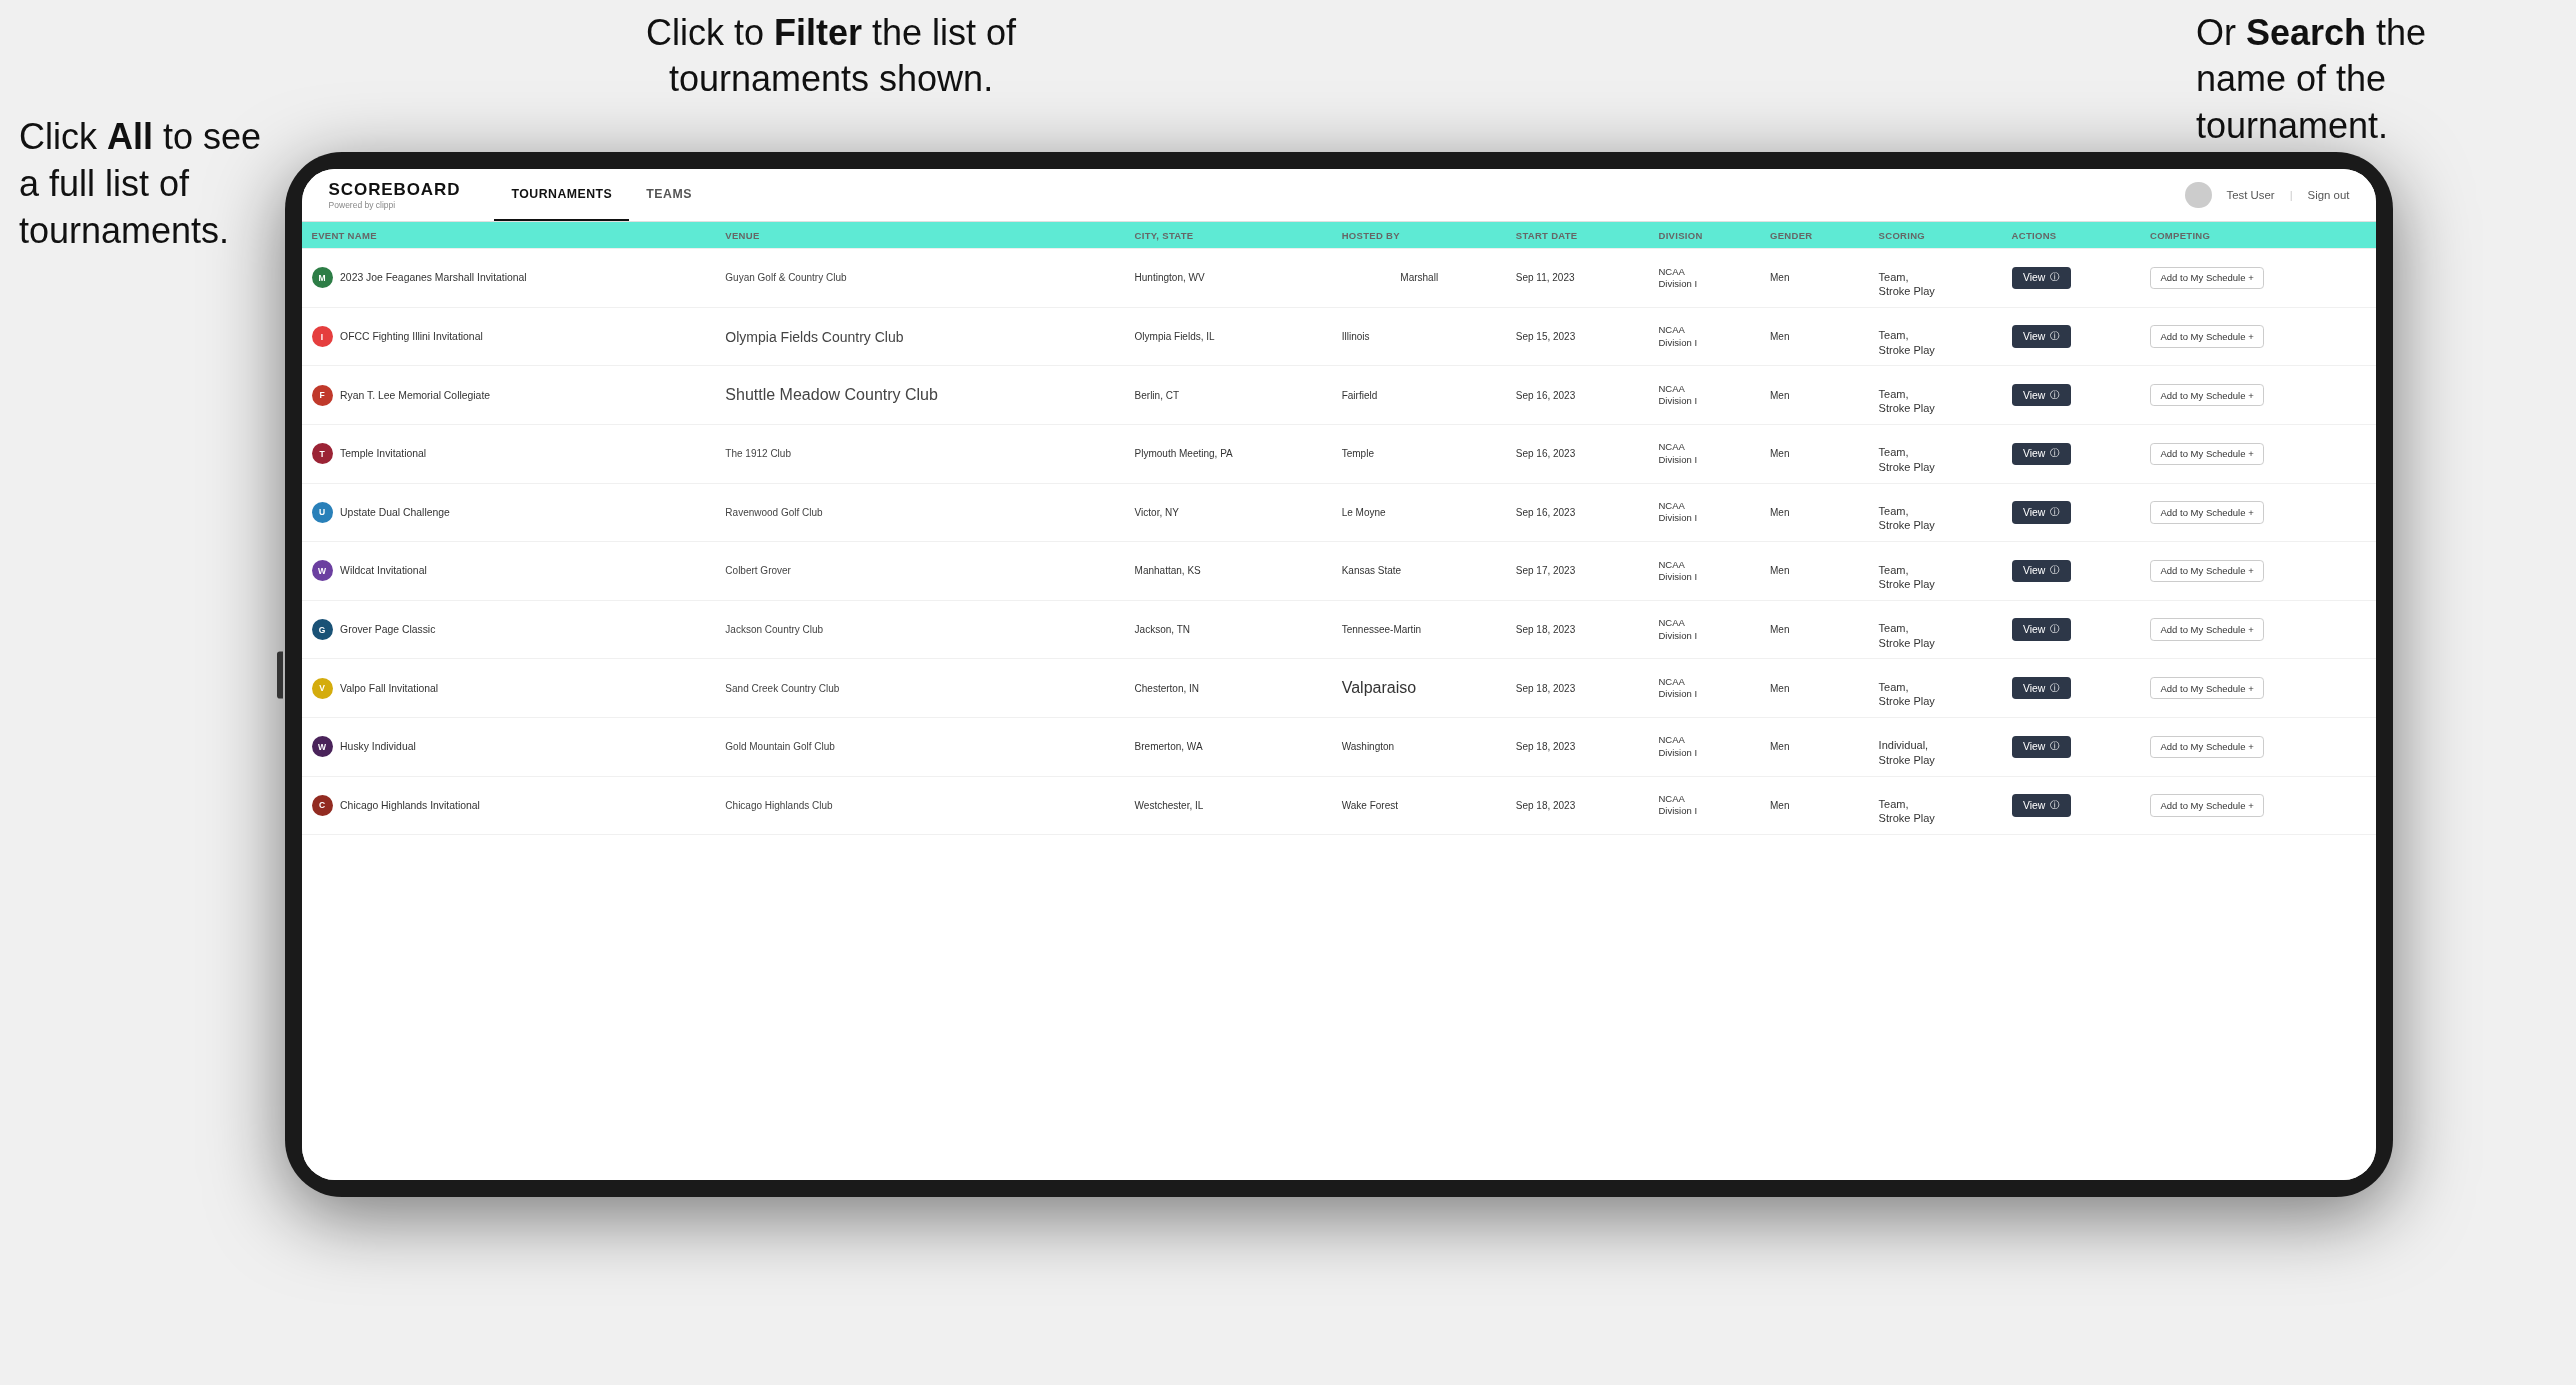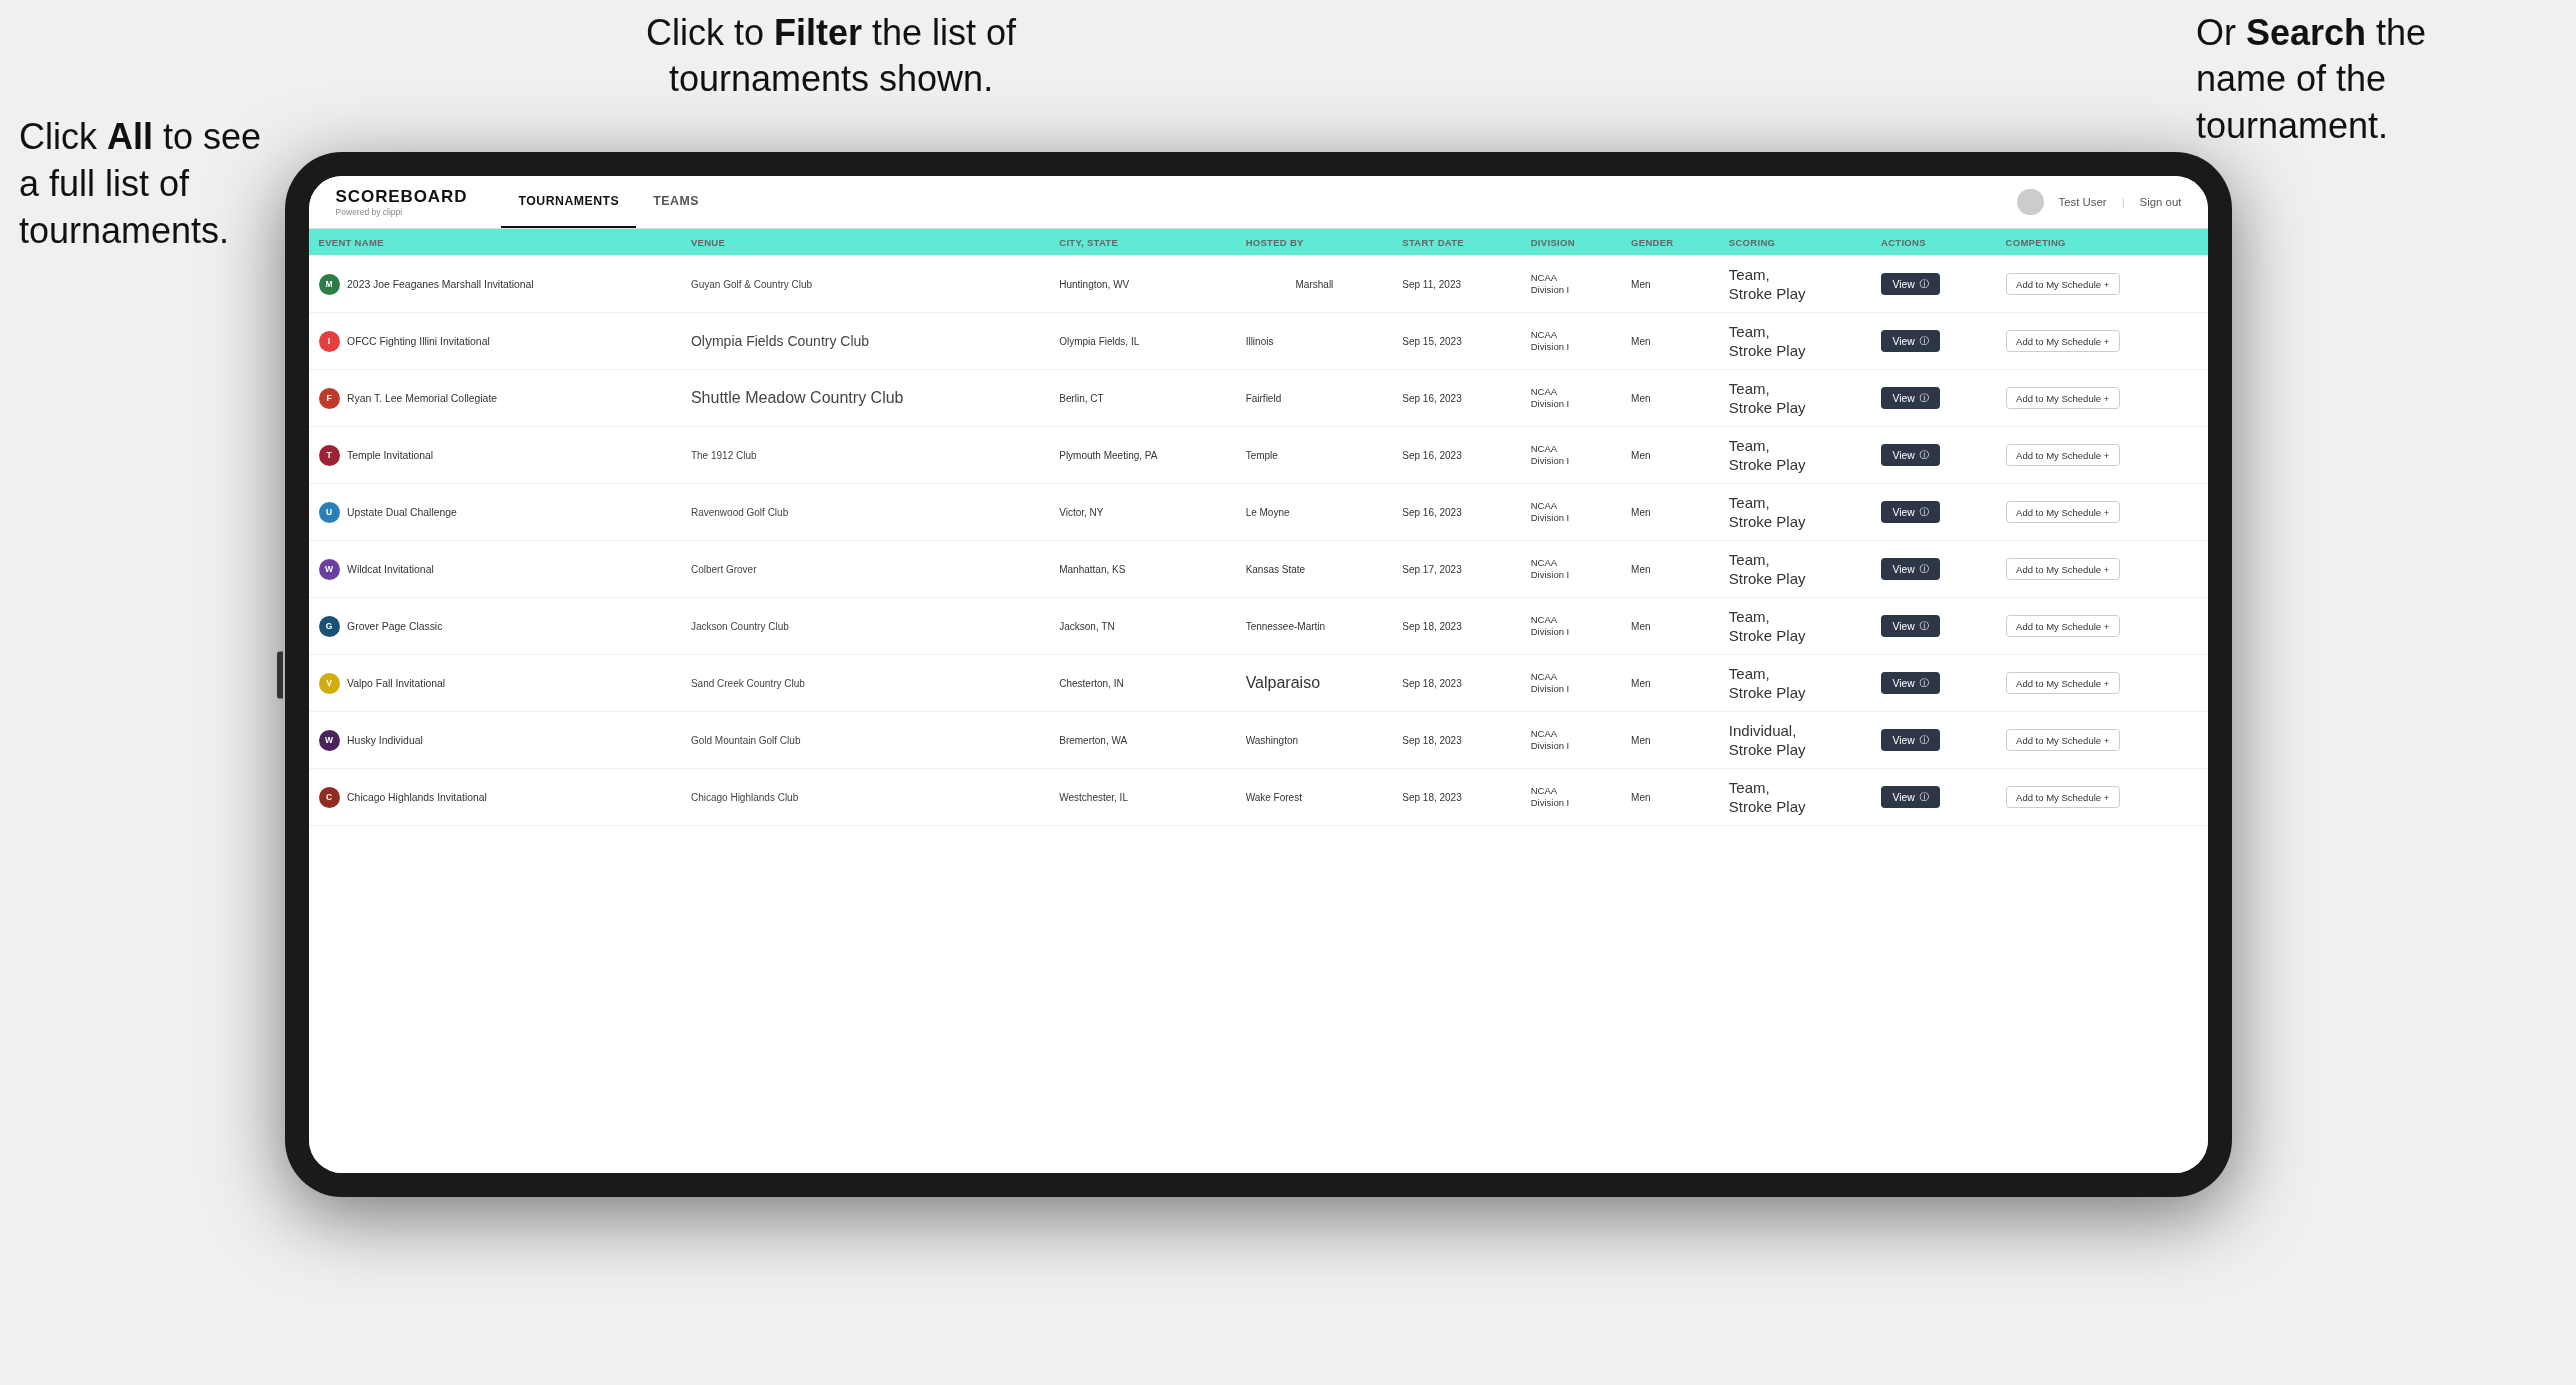--- a/index.html
+++ b/index.html
@@ -49,25 +49,25 @@
       width: 2576px;
       height: 1386px;
       pointer-events: none;
     }
 
     
     .tablet-shell {
       position: absolute;
       top: 152px;
       left: 285px;
-      width: 1947px;
+      width: 2108px;
       height: 1045px;
       background: #1a1a1a;
       border-radius: 57px;
-      padding: 24px;
+      padding: 17px;
       box-shadow: 0 19px 76px rgba(0,0,0,0.5);
     }
 
     .tablet-screen {
       width: 100%;
       height: 100%;
       background: #f5f5f5;
       border-radius: 33px;
       overflow: hidden;
       display: flex;
@@ -282,23 +282,24 @@
       white-space: nowrap;
       color: #333;
     }
 
     .division-text {
       font-size: 9.5px;
       color: #333;
       line-height: 1.3;
     }
     .scoring-text {
-      font-size: 15px;
+      font-size: 11px;
       color: #333;
       line-height: 1.3;
+      margin-top: 12px;
     }
 
     
     .side-btn {
       position: absolute;
       left: -7.6px;
       top: 50%;
       transform: translateY(-50%);
       width: 5.7px;
       height: 47px;

